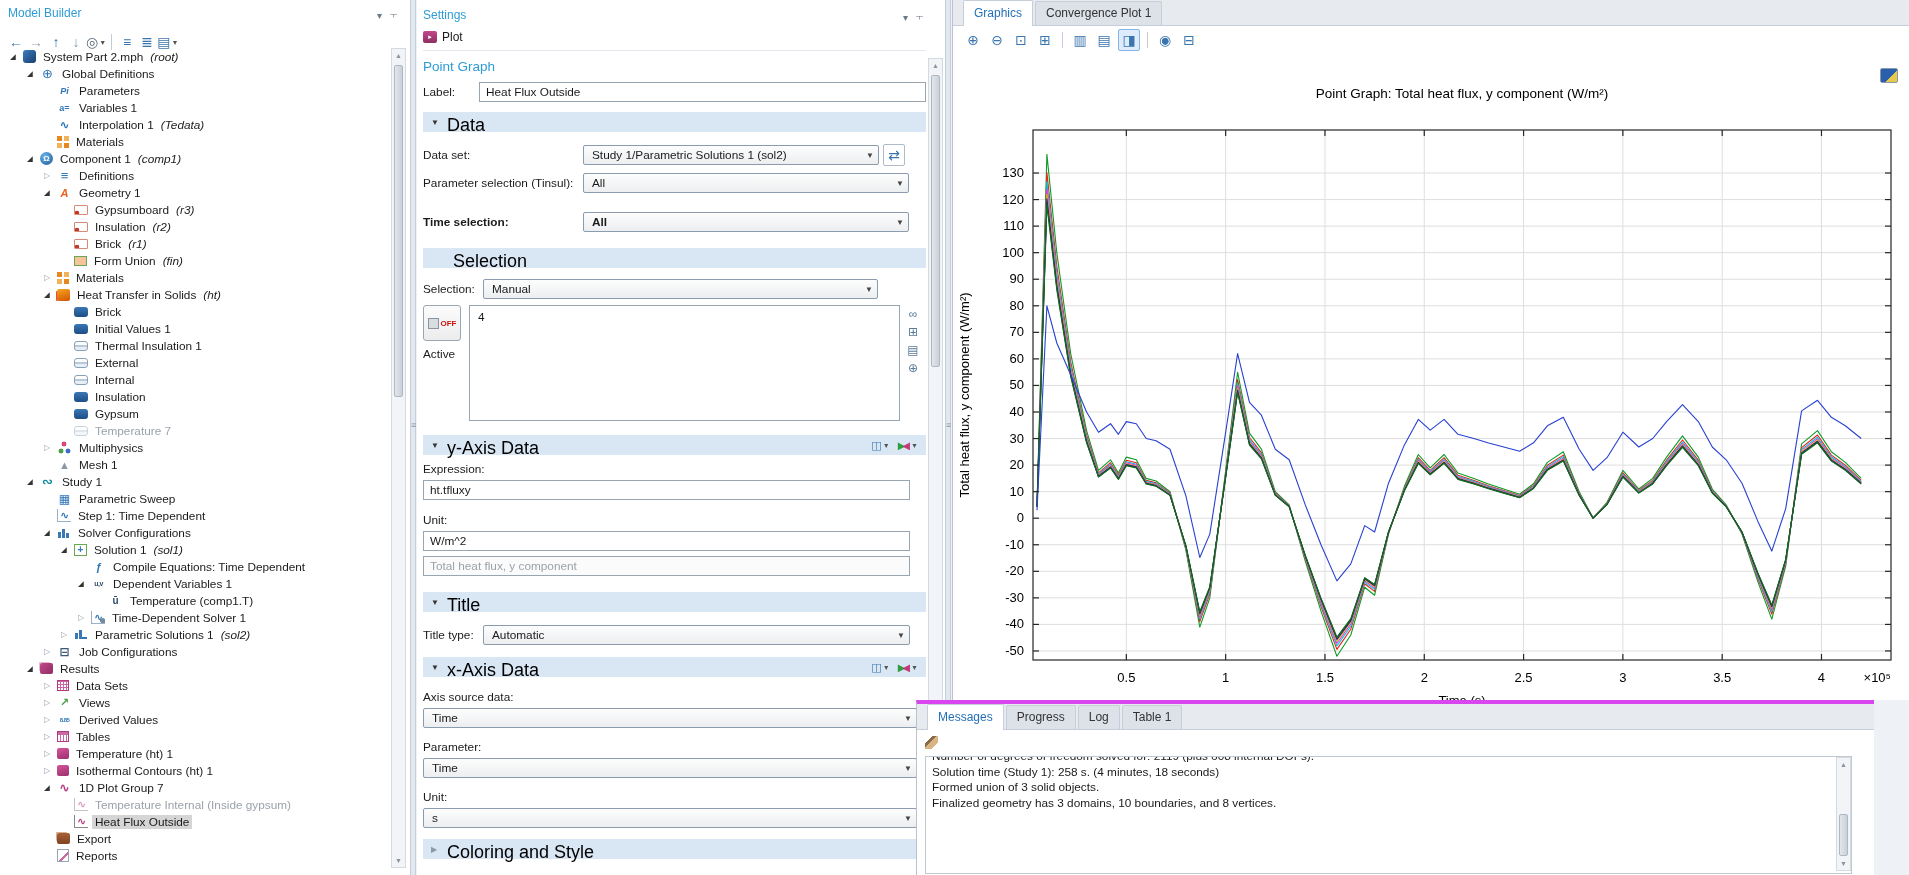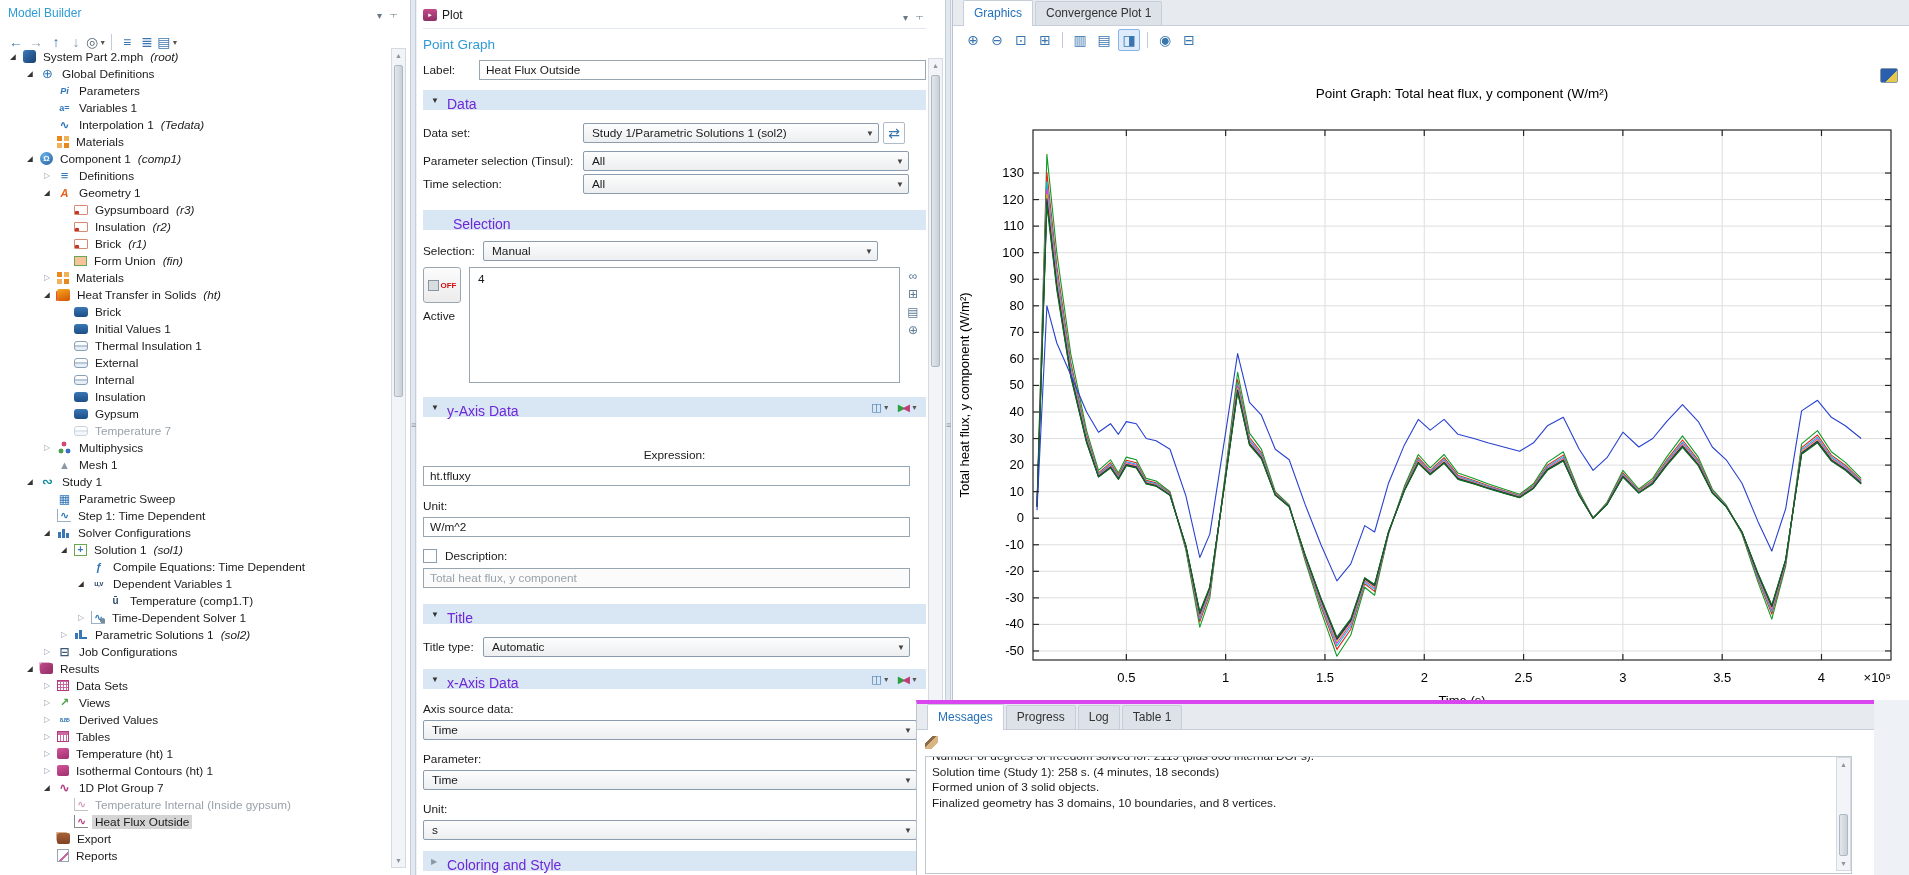--- a/index.html
+++ b/index.html
@@ -7,21 +7,21 @@
   
   .panel{position:absolute;background:#ffffff;}
   .ptitle{font-size:12px;font-weight:400;color:#2e9bd6;}
   .combo{display:flex;align-items:center;height:20px;border:1px solid #8a9cae;background:linear-gradient(#fdfdfd,#eceef0);border-radius:2px;padding:0 4px 0 8px;box-sizing:border-box;}
   .combo .ctext{flex:1;white-space:nowrap;overflow:hidden;font-size:11.8px;}
   .combo .carrow{font-size:8px;color:#444;margin-left:4px;}
   .tinput{height:20px;border:1px solid #98a6b2;background:#fff;padding:1px 6px;box-sizing:border-box;font-size:11.8px;line-height:17px;white-space:nowrap;overflow:hidden;}
   .tinput.disabled{color:#9aa2aa;background:#fbfbfb;}
   .secbar{display:flex;align-items:center;height:20px;background:#d9e6f4;padding-left:8px;box-sizing:border-box;}
   .secbar .sarrow{font-size:8px;color:#333;width:16px;}
-  .secbar .stitle{font-size:14px;color:#6d28d9;margin-top:7px;}
+  .secbar .stitle{font-size:18px;color:#000000;margin-top:7px;}
   .flabel{font-size:11.8px;color:#1a1a1a;}
   .toolbtn{display:inline-flex;align-items:center;justify-content:center;min-width:20px;height:20px;font-size:14px;color:#3a76ad;cursor:default;}
   .tsep{width:1px;height:16px;background:#c3ccd6;margin:0 5px;display:inline-block;vertical-align:middle;}
   .caret{font-size:7px;color:#555;margin-left:1px;}
   
   #left{left:0;top:0;width:410px;height:875px;border-right:1px solid #b9c3ce;}
   #left .hdr{position:absolute;left:8px;top:6px;}
   #left .hdricons{position:absolute;right:14px;top:10px;color:#6a7a88;font-size:10px;}
   #mb-toolbar{position:absolute;left:6px;top:32px;height:20px;display:flex;align-items:center;}
   #tree{position:absolute;left:0;top:48px;width:392px;height:820px;overflow:hidden;}
@@ -397,20 +397,21 @@
   <div class="splitter" style="left:410px;">
     <div class="grip">≡</div>
   </div>
 
   <section class="panel" id="settings">
     <div class="hdricons">
       <span>▾</span>
       <span style="display:inline-block;transform:rotate(90deg);margin-left:6px;">⊦</span>
     </div>
     <div class="inner">
+      <div class="ptitle" style="margin-top:8px;">Settings</div>
       <div id="plot-row">
         <span class="plot-ic">▸</span>
         <span>Plot</span>
       </div>
 
       <div style="margin-top:8px;font-size:13.5px;color:#2e9bd6;">Point Graph</div>
 
       <div class="srow" style="margin-top:8px;height:20px;">
         <span class="flabel" style="width:38px;">Label:</span>
         <div class="tinput" style="flex:1;margin-left:18px;">Heat Flux Outside</div>
@@ -429,21 +430,21 @@
         </div>
         <span class="toolbtn" style="margin-left:4px;border:1px solid #aebbc8;border-radius:2px;width:20px;">⇄</span>
       </div>
       <div class="srow" style="margin-top:7px;">
         <span class="flabel collabel">Parameter selection (Tinsul):</span>
         <div class="combo" style="width:326px;">
           <span class="ctext">All</span>
             <span class="carrow">▼</span>
         </div>
       </div>
-      <div class="srow" style="margin-top:3px;">
+      <div class="srow" style="margin-top:19px;font-weight:bold;">
         <span class="flabel collabel">Time selection:</span>
         <div class="combo" style="width:326px;">
           <span class="ctext">All</span>
             <span class="carrow">▼</span>
         </div>
       </div>
 
       <div class="secbar" style="margin-top:16px;padding-left:30px;">
         <span class="stitle">Selection</span>
       </div>
@@ -480,28 +481,24 @@
         <span class="stitle">y-Axis Data</span>
         <span class="baricons">
           <span>◫</span>
             <span class="caret">▼</span>
           <span style="width:8px;"></span>
           <span class="tri-g">▶</span>
             <span class="tri-m">◀</span>
             <span class="caret">▼</span>
         </span>
       </div>
-      <div class="flabel" style="margin-top:31px;text-align:center;">Expression:</div>
+      <div class="flabel" style="margin-top:7px;">Expression:</div>
       <div class="tinput" style="margin-top:4px;width:487px;">ht.tfluxy</div>
       <div class="flabel" style="margin-top:13px;">Unit:</div>
       <div class="tinput" style="margin-top:4px;width:487px;">W/m^2</div>
-      <div class="srow" style="margin-top:12px;">
-        <span class="checkbox"></span>
-        <span class="flabel">Description:</span>
-      </div>
       <div class="tinput disabled" style="margin-top:5px;width:487px;">Total heat flux, y component</div>
 
       <div class="secbar" style="margin-top:16px;">
         <span class="sarrow">▼</span>
         <span class="stitle">Title</span>
       </div>
       <div class="srow" style="margin-top:13px;">
         <span class="flabel" style="width:60px;">Title type:</span>
         <div class="combo" style="width:427px;">
           <span class="ctext">Automatic</span>

